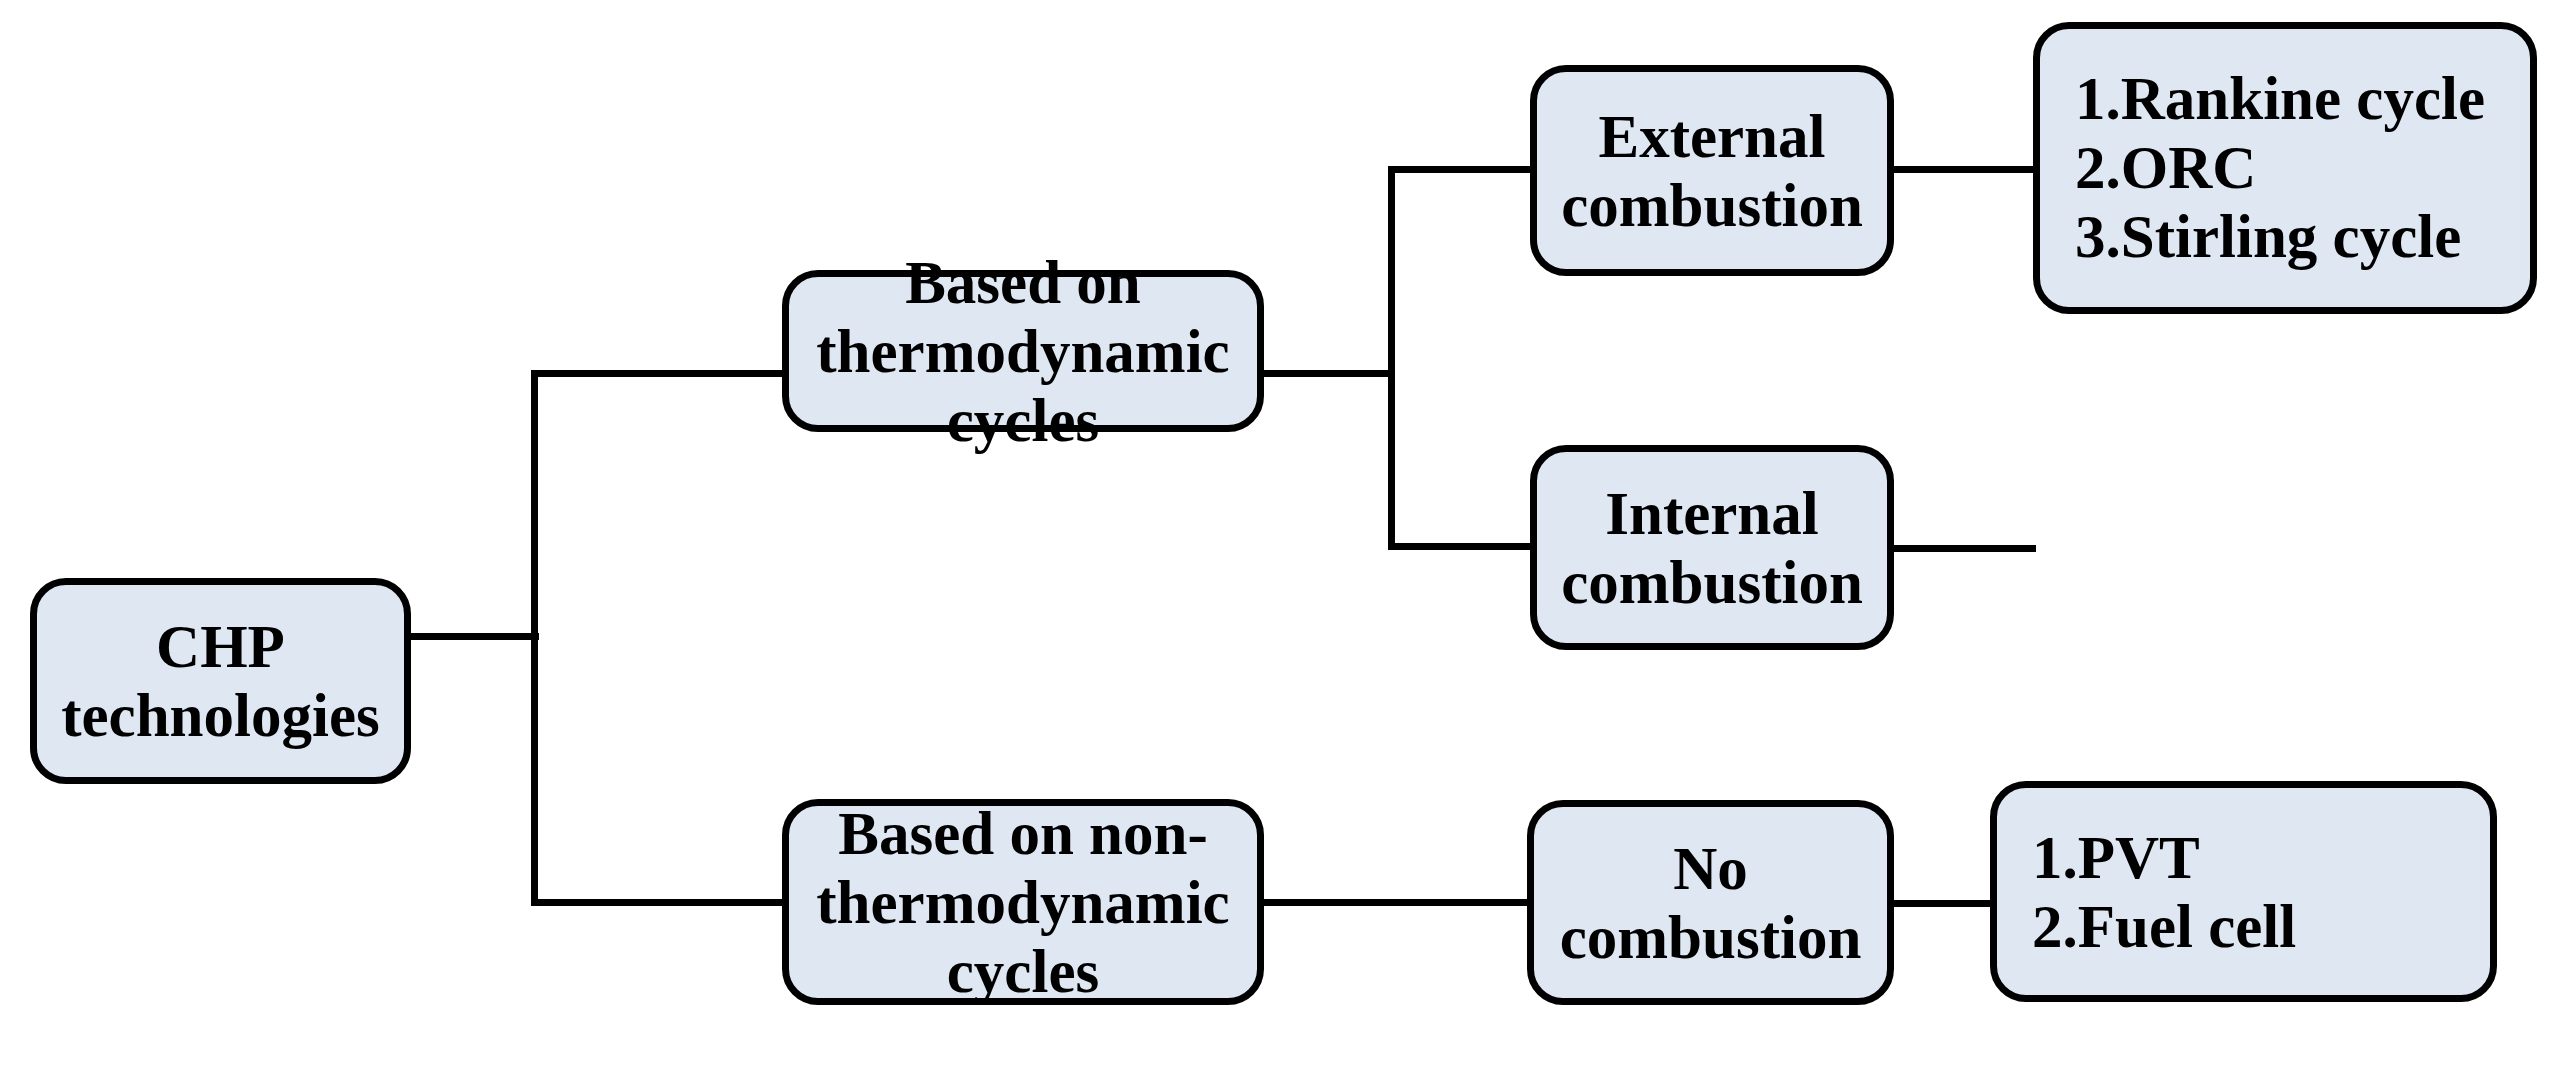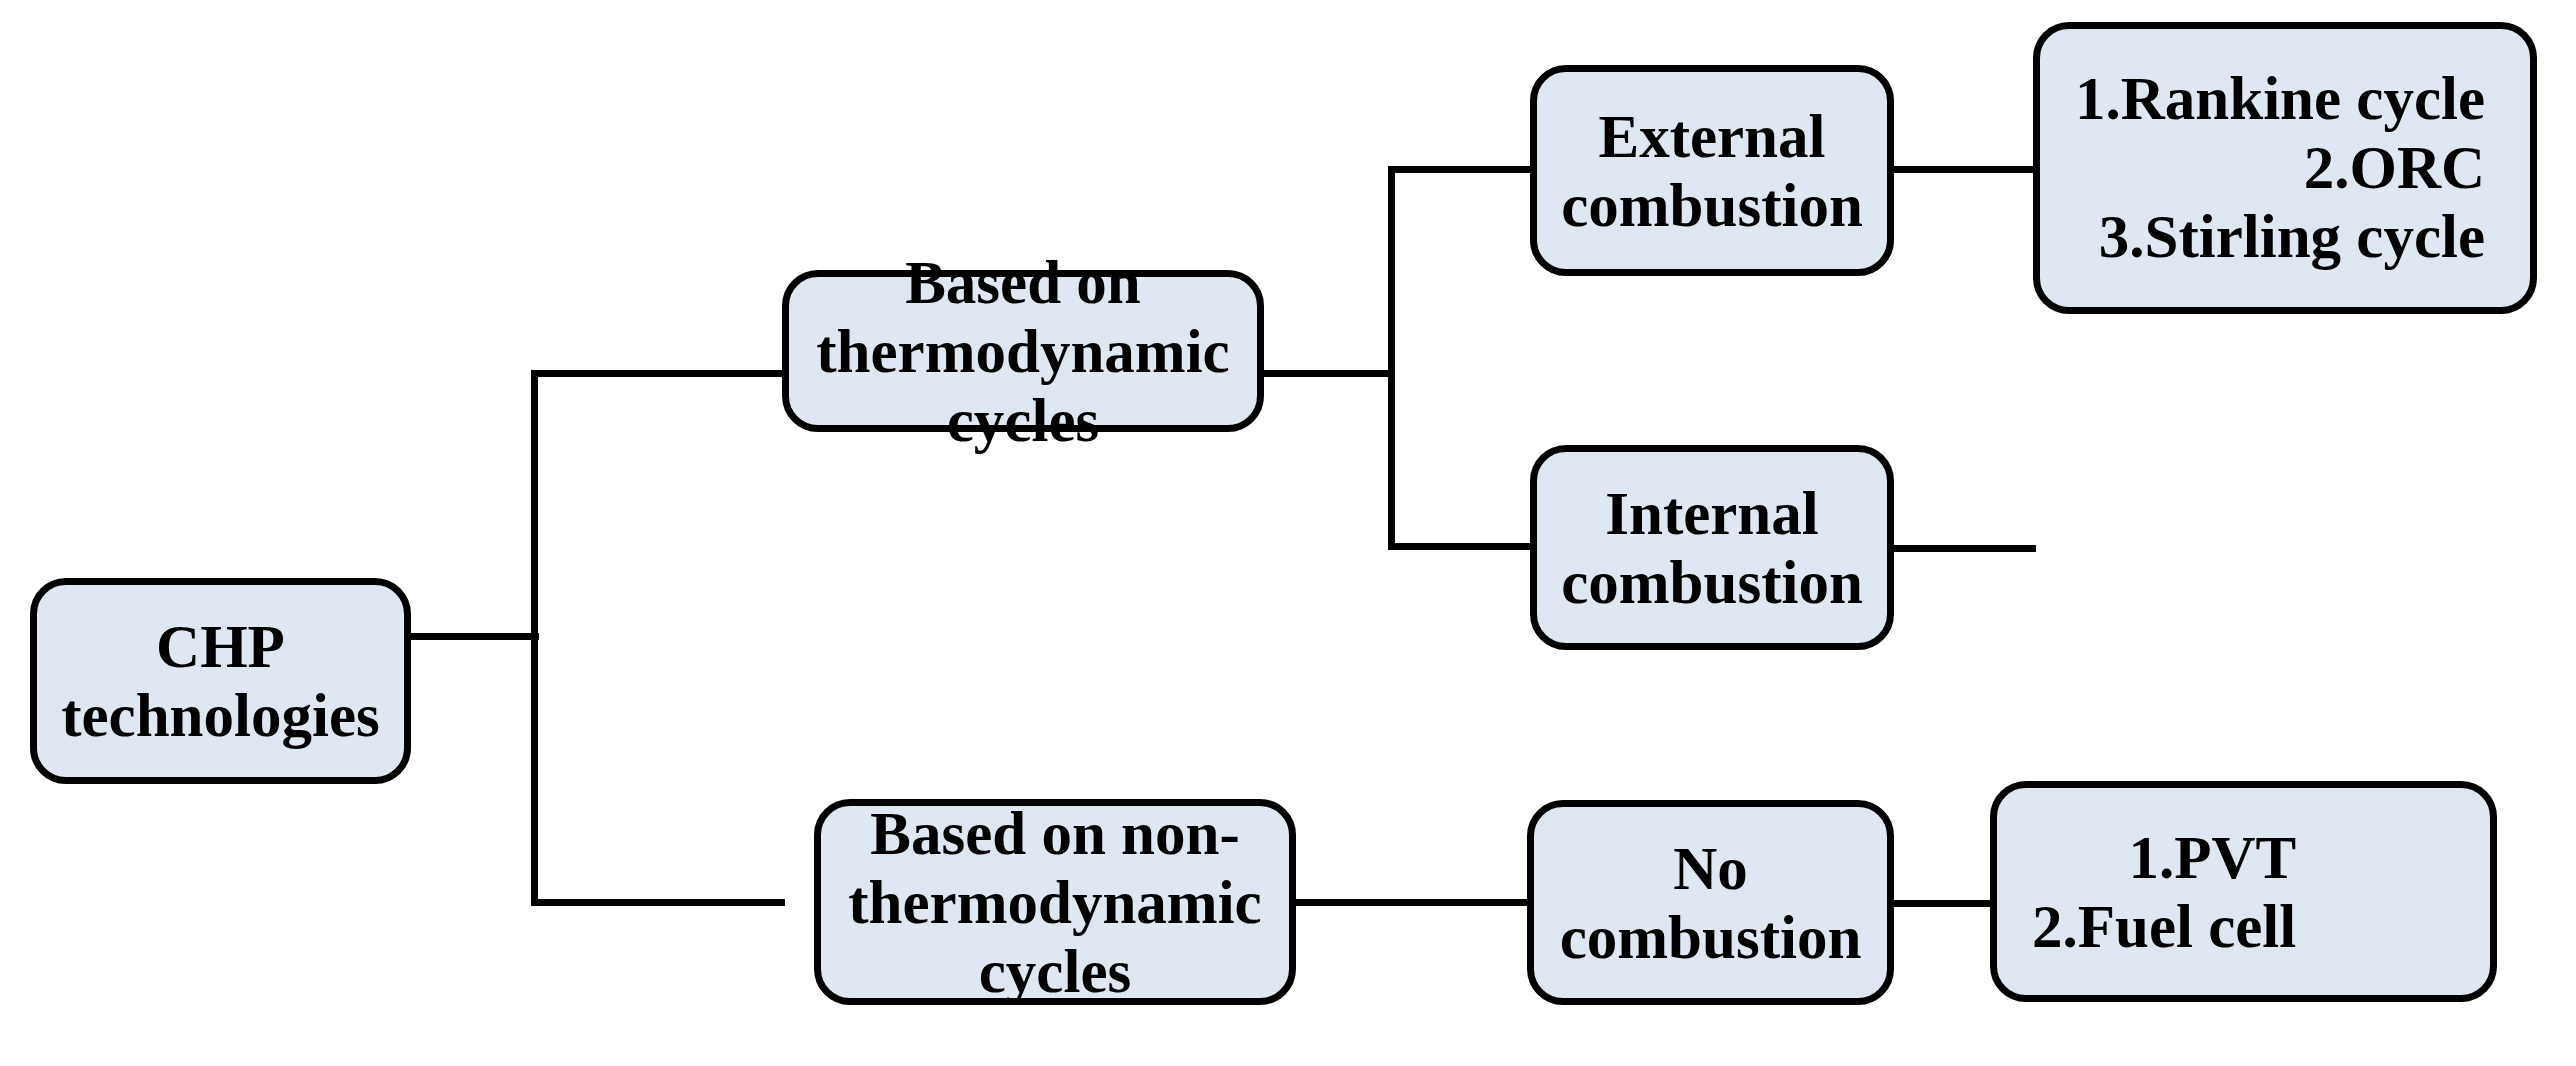--- a/index.html
+++ b/index.html
@@ -26,21 +26,21 @@
     display: flex;
     align-items: center;
     justify-content: center;
     text-align: center;
     font-size: 61px;
     line-height: 69px;
     white-space: pre;
   }
   .node.leaf {
     justify-content: flex-start;
-    text-align: right;
+    text-align: left;
     padding-left: 35px;
   }
   .edge {
     position: absolute;
     background: var(--line-color, #000000);
   }
 </style>
 </head>
 <body>
 
@@ -59,21 +59,21 @@
   <div class="edge" style="left:1260px; top:899px; width:270px; height:7px;"></div>
   <div class="edge" style="left:1890px; top:900px; width:145px; height:7px;"></div>
 
   <div class="node" style="left:30px; top:533px; width:381px; height:206px;margin-top:45px;">CHP
 technologies</div>
 
   <div class="node" style="left:782px; top:270px; width:482px; height:162px;">Based on
 thermodynamic
 cycles</div>
 
-  <div class="node" style="left:782px; top:799px; width:482px; height:206px;margin-left:32px;">Based on non-
+  <div class="node" style="left:782px; top:799px; width:482px; height:206px;">Based on non-
 thermodynamic
 cycles</div>
 
   <div class="node" style="left:1530px; top:65px; width:364px; height:211px;">External
 combustion</div>
 
   <div class="node" style="left:1530px; top:445px; width:364px; height:205px;">Internal
 combustion</div>
 
   <div class="node" style="left:1527px; top:800px; width:367px; height:205px;">No

